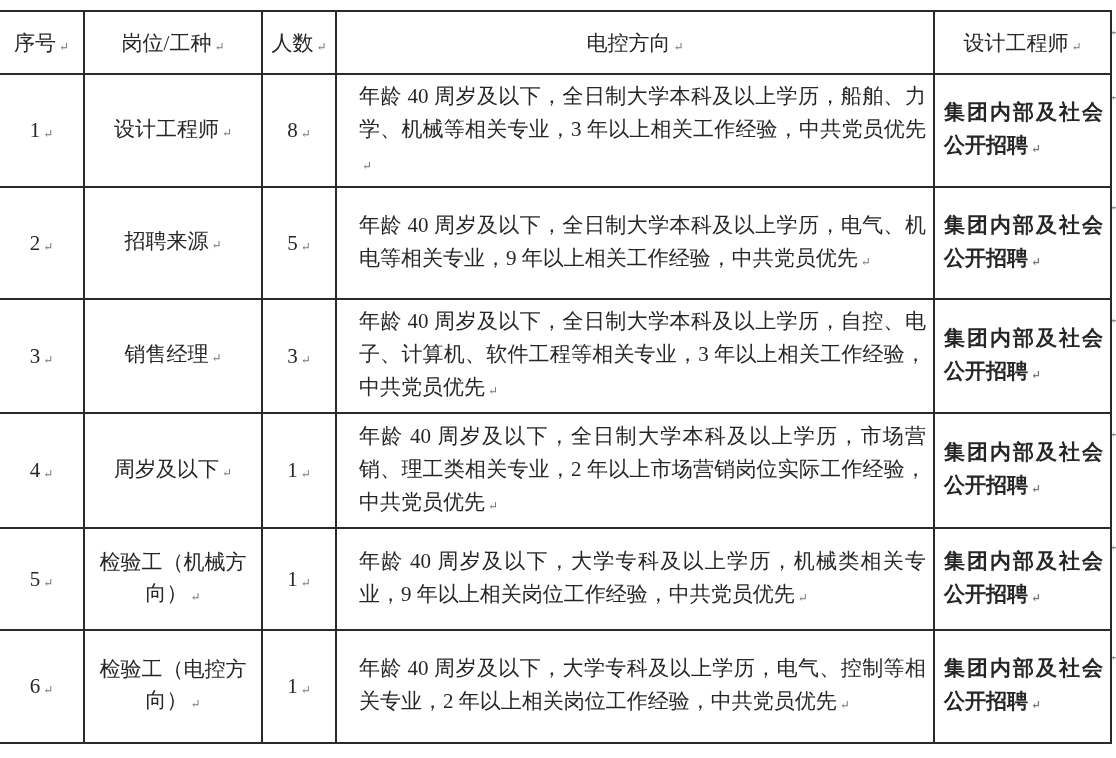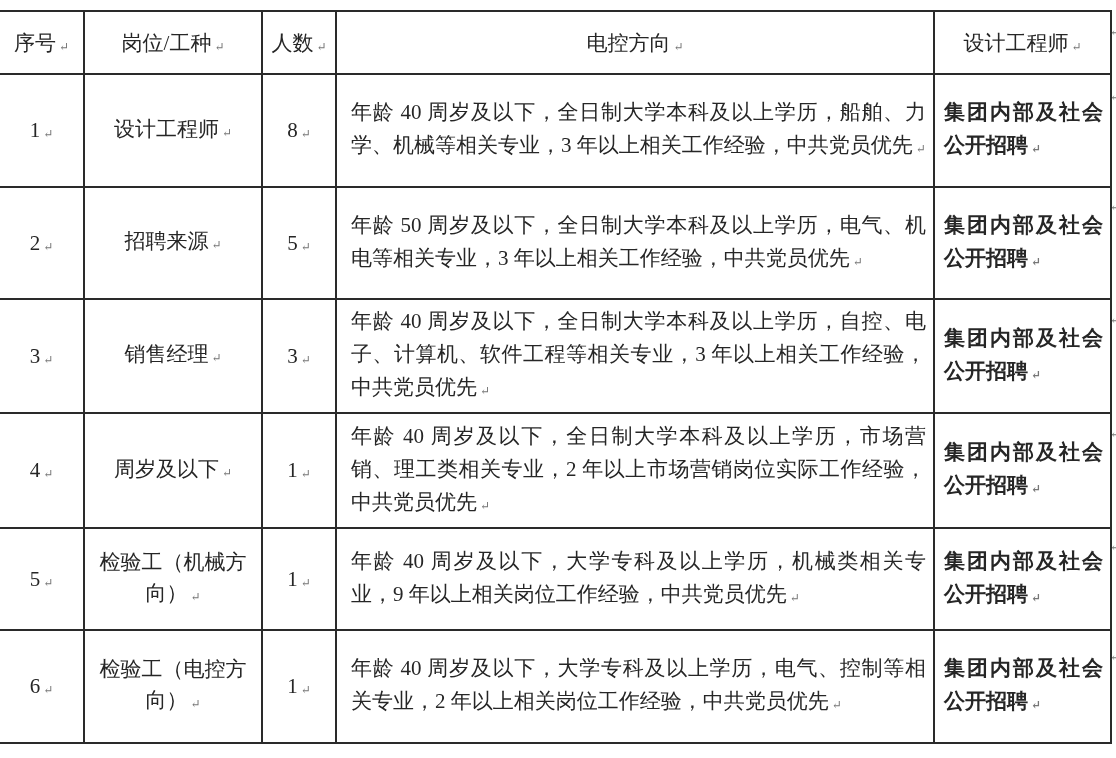--- a/index.html
+++ b/index.html
@@ -30,21 +30,21 @@
   tbody tr:nth-child(3){height:114px;}
   tbody tr:nth-child(4){height:115px;}
   tbody tr:nth-child(5){height:102px;}
   tbody tr:nth-child(6){height:113px;}
 
   .doc-table th{text-align:center;}
   td.c-num{text-align:center;}
   td.c-pos{text-align:center;line-height:31px;padding:2px 0;}
   td.c-cond{
     text-align:justify;text-justify:inter-character;
-    line-height:33px;padding:2px 7px 2px 14px;border-radius:9px;
+    line-height:33px;padding:2px 7px 2px 22px;border-radius:9px;
   }
   td.c-src{
     text-align:justify;text-justify:inter-character;
     line-height:33px;padding:2px 7px 2px 9px;font-weight:bold;
   }
 
   .pmark{
     font-size:12px;color:#777777;margin-left:3px;
     vertical-align:baseline;display:inline-block;transform:translateY(1px);
   }
@@ -86,21 +86,21 @@
           <td class="c-num"><span>1</span><span class="pmark">↵</span></td>
           <td class="c-pos"><span>设计工程师</span><span class="pmark">↵</span></td>
           <td class="c-num"><span>8</span><span class="pmark">↵</span></td>
           <td class="c-cond"><span>年龄 40 周岁及以下，全日制大学本科及以上学历，船舶、力学、机械等相关专业，3 年以上相关工作经验，中共党员优先</span><span class="pmark">↵</span></td>
           <td class="c-src"><span>集团内部及社会公开招聘</span><span class="pmark">↵</span></td>
         </tr>
         <tr>
           <td class="c-num"><span>2</span><span class="pmark">↵</span></td>
           <td class="c-pos"><span>招聘来源</span><span class="pmark">↵</span></td>
           <td class="c-num"><span>5</span><span class="pmark">↵</span></td>
-          <td class="c-cond"><span>年龄 50 周岁及以下，全日制大学本科及以上学历，电气、机电等相关专业，3 年以上相关工作经验，中共党员优先</span><span class="pmark">↵</span></td>
+          <td class="c-cond"><span>年龄 40 周岁及以下，全日制大学本科及以上学历，电气、机电等相关专业，9 年以上相关工作经验，中共党员优先</span><span class="pmark">↵</span></td>
           <td class="c-src"><span>集团内部及社会公开招聘</span><span class="pmark">↵</span></td>
         </tr>
         <tr>
           <td class="c-num"><span>3</span><span class="pmark">↵</span></td>
           <td class="c-pos"><span>销售经理</span><span class="pmark">↵</span></td>
           <td class="c-num"><span>3</span><span class="pmark">↵</span></td>
           <td class="c-cond"><span>年龄 40 周岁及以下，全日制大学本科及以上学历，自控、电子、计算机、软件工程等相关专业，3 年以上相关工作经验，中共党员优先</span><span class="pmark">↵</span></td>
           <td class="c-src"><span>集团内部及社会公开招聘</span><span class="pmark">↵</span></td>
         </tr>
         <tr>

